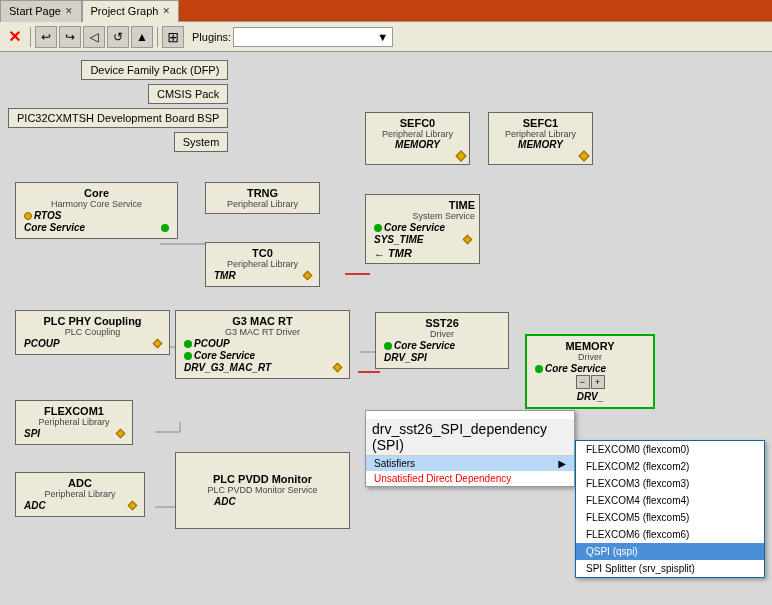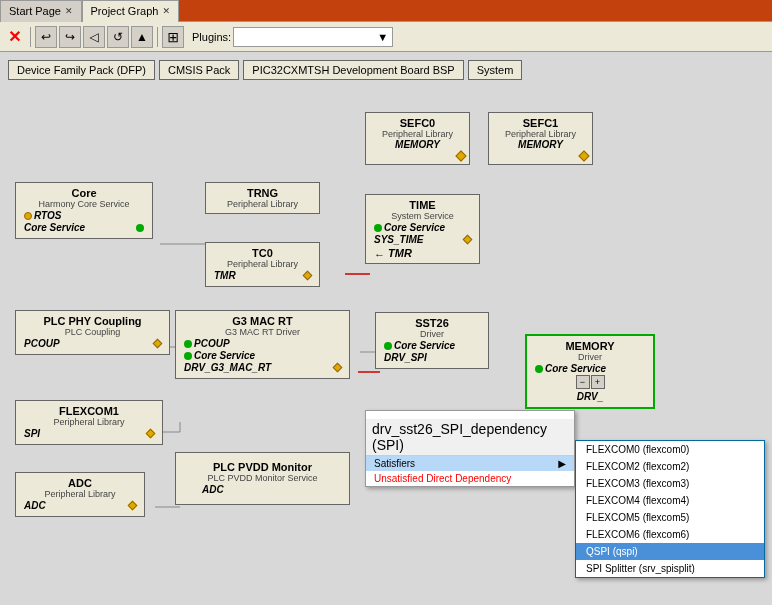--- a/index.html
+++ b/index.html
@@ -80,21 +80,22 @@
       overflow: hidden;
     }
     
     
     .top-buttons {
       position: absolute;
       top: 8px;
       left: 8px;
       display: flex;
       gap: 4px;
-      align-items: flex-start;
+      align-items: flex-end;
+      flex-direction: column;
     }
     .top-btn {
       background: #ece9d8;
       border: 1px solid #666;
       padding: 3px 8px;
       font-size: 11px;
       cursor: pointer;
     }
     
     
@@ -285,39 +286,39 @@
 
   <div class="comp-box" style="left:488px; top:60px; width:105px; padding:4px;">
     <div class="title">SEFC1</div>
     <div class="subtitle">Peripheral Library</div>
     <div class="service">MEMORY</div>
     <div style="display:flex; justify-content:flex-end; margin-top:2px;">
       <span class="dot-diamond"></span>
     </div>
   </div>
 
-  <div class="comp-box" style="left:15px; top:130px; width:138px; padding:4px;">
+  <div class="comp-box" style="left:15px; top:130px; width:163px; padding:4px;">
     <div class="title">Core</div>
     <div class="subtitle">Harmony Core Service</div>
     <div class="dot-row">
       <span class="dot-yellow"></span>
       <span style="font-style:italic; font-weight:bold;">RTOS</span>
     </div>
     <div class="dot-row">
       <span class="service">Core Service</span>
       <span class="dot-green" style="margin-left:auto;"></span>
     </div>
   </div>
 
   <div class="comp-box" style="left:205px; top:130px; width:115px; padding:4px;">
     <div class="title">TRNG</div>
     <div class="subtitle">Peripheral Library</div>
   </div>
 
-  <div class="comp-box" style="left:365px; top:142px; width:115px; padding:4px;">
+  <div class="comp-box" style="left:365px; top:142px; width:115px; padding:4px;text-align:right;">
     <div class="title">TIME</div>
     <div class="subtitle">System Service</div>
     <div class="dot-row">
       <span class="dot-green"></span>
       <span class="service">Core Service</span>
     </div>
     <div class="dot-row">
       <span class="service">SYS_TIME</span>
       <span class="dot-diamond-small" style="margin-left:auto;"></span>
     </div>
@@ -354,21 +355,21 @@
     <div class="dot-row">
       <span class="dot-green"></span>
       <span class="service">Core Service</span>
     </div>
     <div class="dot-row">
       <span class="service">DRV_G3_MAC_RT</span>
       <span class="dot-diamond-small" style="margin-left:auto;"></span>
     </div>
   </div>
 
-  <div class="comp-box" style="left:375px; top:260px; width:114px; padding:4px;">
+  <div class="comp-box" style="left:375px; top:260px; width:134px; padding:4px;">
     <div class="title">SST26</div>
     <div class="subtitle">Driver</div>
     <div class="dot-row">
       <span class="dot-green"></span>
       <span class="service">Core Service</span>
     </div>
     <div class="dot-row">
       <span class="service">DRV_SPI</span>
     </div>
   </div>
@@ -380,39 +381,39 @@
       <span class="dot-green"></span>
       <span class="service">Core Service</span>
     </div>
     <div class="mini-controls">
       <div class="mini-btn">−</div>
       <div class="mini-btn">+</div>
     </div>
     <div style="text-align:center; font-style:italic; font-weight:bold; font-size:10px; padding:1px 4px;">DRV_</div>
   </div>
 
-  <div class="comp-box" style="left:15px; top:348px; width:148px; padding:4px;">
+  <div class="comp-box" style="left:15px; top:348px; width:118px; padding:4px;">
     <div class="title">FLEXCOM1</div>
     <div class="subtitle">Peripheral Library</div>
     <div class="dot-row">
       <span class="service">SPI</span>
       <span class="dot-diamond-small" style="margin-left:auto;"></span>
     </div>
   </div>
 
   <div class="comp-box" style="left:15px; top:420px; width:130px; padding:4px;">
     <div class="title">ADC</div>
     <div class="subtitle">Peripheral Library</div>
     <div class="dot-row">
       <span class="service">ADC</span>
       <span class="dot-diamond-small" style="margin-left:auto;"></span>
     </div>
   </div>
 
-  <div class="comp-box" style="left:175px; top:400px; width:175px; padding:8px;">
+  <div class="comp-box" style="left:175px; top:400px; width:175px; padding:20px;">
     <div class="title">PLC PVDD Monitor</div>
     <div class="subtitle">PLC PVDD Monitor Service</div>
     <div class="dot-row">
       <span style="font-style:italic; font-weight:bold; font-size:10px; margin-left:14px;">ADC</span>
     </div>
   </div>
 
   <div class="context-menu" style="left:365px; top:358px; width:210px;">
     <div class="context-menu-header">drv_sst26_SPI_dependency (SPI)</div>
     <div class="context-menu-item submenu">

